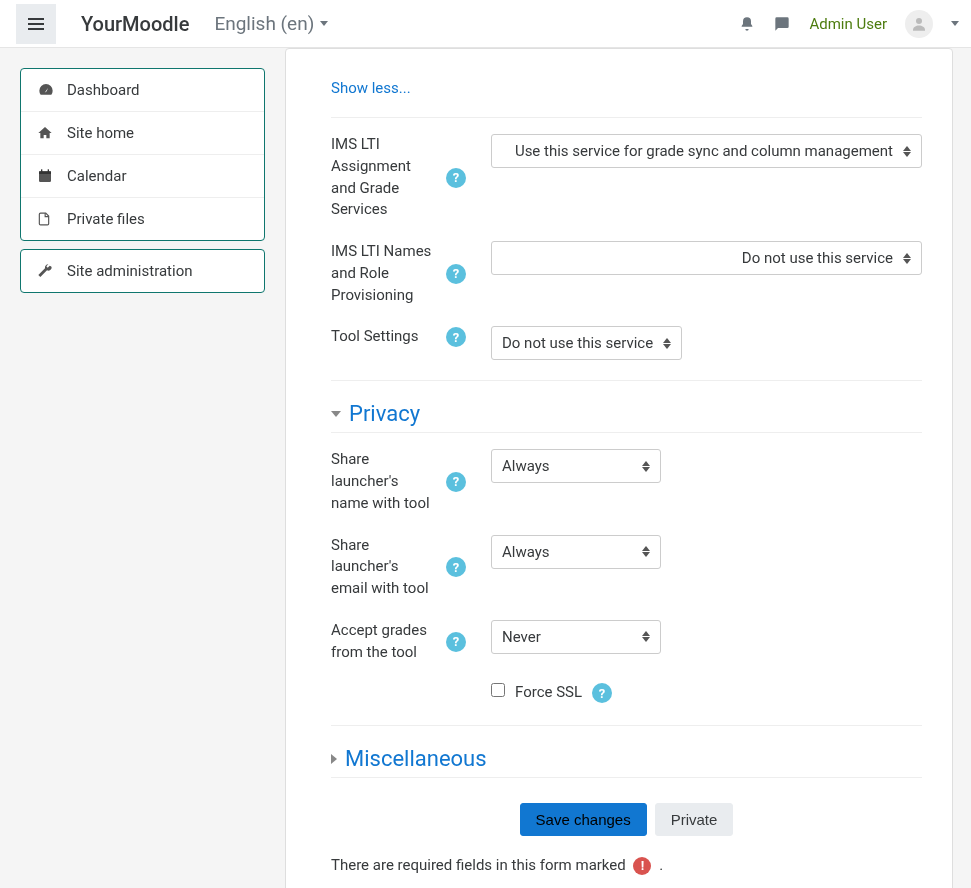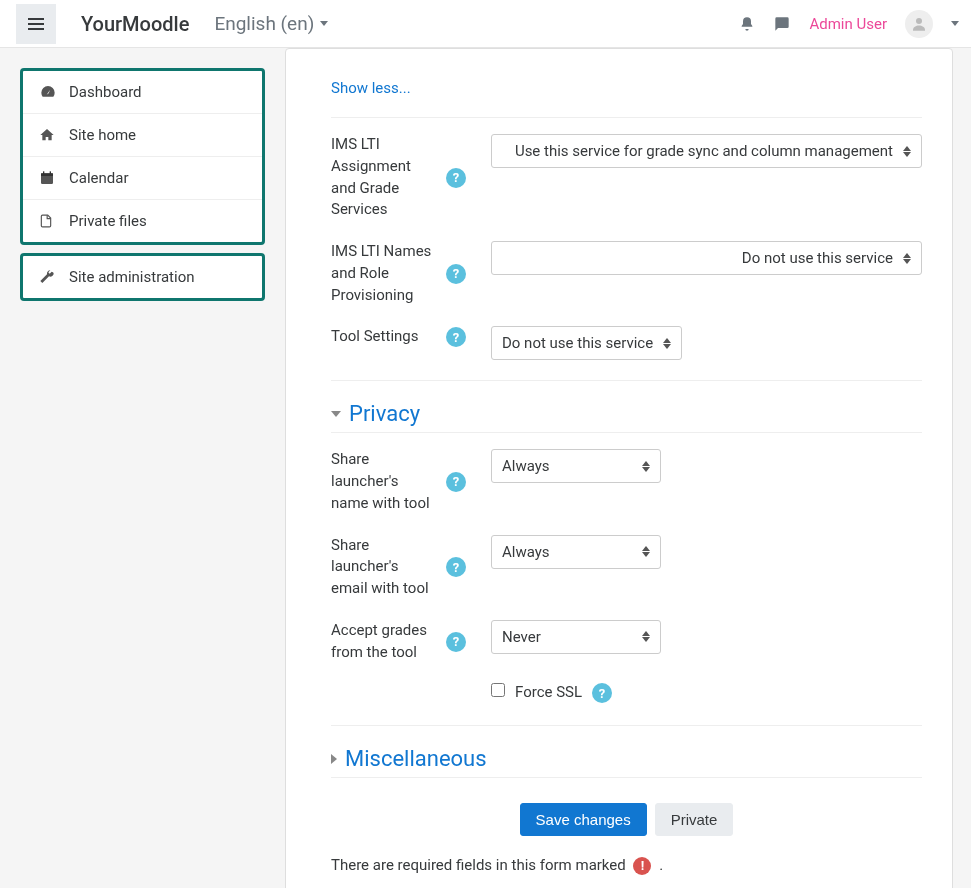--- a/index.html
+++ b/index.html
@@ -7,26 +7,26 @@
 a { color: #1177d1; text-decoration: none; }
 .navbar { background: #fff; border-bottom: 1px solid #e5e5e5; height: 48px; display: flex; align-items: center; padding: 0 12px 0 16px; }
 .hamburger-btn { width: 40px; height: 40px; background: #e9ecef; border: none; display: flex; align-items: center; justify-content: center; cursor: pointer; }
 .hamburger-icon { display:inline-block; width:16px; height:2px; background:#373a3c; position:relative; }
 .hamburger-icon::before, .hamburger-icon::after { content:""; position:absolute; left:0; width:16px; height:2px; background:#373a3c; }
 .hamburger-icon::before { top:-5px; } .hamburger-icon::after { top:5px; }
 .brand { font-size: 20px; font-weight: 500; margin-left: 25px; color:#373a3c; }
 .lang { margin-left: 25px; color: #6c757d; font-size: 19px; display:flex; align-items:center; cursor:pointer; gap:6px;}
 .nav-right { margin-left: auto; display: flex; align-items: center; gap: 18px; }
 .nav-icon { color: #6c757d; cursor:pointer; }
-.user-link { color: #ec4899; cursor:pointer; }
+.user-link { color: #4d7c0f; cursor:pointer; }
 .avatar { width: 28px; height: 28px; border-radius: 50%; background: #eee; display:inline-flex; align-items:center; justify-content:center; color:#aaa;}
 .caret-down { display:inline-block; width:0; height:0; border-left:4px solid transparent; border-right:4px solid transparent; border-top:5px solid #6c757d; }
 .layout { display:flex; }
 .sidebar { width: 285px; padding: 20px; }
-.sidebar-card { background:#fff; border:3px solid #0f766e; border-radius:4px; margin-bottom:8px; overflow:hidden; }
+.sidebar-card { background:#fff; border:1px solid #0f766e; border-radius:4px; margin-bottom:8px; overflow:hidden; }
 .sidebar-item { padding: 12px 16px; border-bottom:1px solid #eee; display:flex; align-items:center; gap:12px; cursor:pointer; color:#373a3c; }
 .sidebar-card .sidebar-item:last-child { border-bottom:none; }
 .sidebar-item .icon { width:18px; color:#555; text-align:center; }
 .main { flex:1; padding:0 18px 30px 0; }
 .card { background:#fff; border:1px solid #dedede; border-radius:4px; padding: 30px 30px 40px 45px; min-height:400px; }
 .showless { color:#1177d1; margin-bottom:20px; cursor:pointer; display:inline-block; }
 .fieldset { margin-bottom: 20px; }
 .legend { font-size: 22px; color:#1177d1; display:flex; align-items:center; gap:8px; padding-bottom:6px; cursor:pointer; }
 .legend-border { border-bottom:1px solid #eee; margin-bottom:16px; }
 .tri-down { width:0; height:0; border-left:5px solid transparent; border-right:5px solid transparent; border-top:6px solid #888; display:inline-block;}
@@ -39,21 +39,21 @@
 .select { border:1px solid #ccc; border-radius:3px; background:#fff; padding:7px 28px 7px 10px; font-size:15px; color:#373a3c; position:relative; display:inline-flex; align-items:center; min-width:170px; cursor:pointer; }
 .select.full { width:100%;justify-content:flex-end; }
 .sort-icon { position:absolute; right:10px; display:flex; flex-direction:column; gap:1px; }
 .sort-icon .u { width:0;height:0;border-left:4px solid transparent;border-right:4px solid transparent;border-bottom:5px solid #555;}
 .sort-icon .d { width:0;height:0;border-left:4px solid transparent;border-right:4px solid transparent;border-top:5px solid #555;}
 .hr { border-top:1px solid #eee; margin:10px 0 18px; }
 .checkbox-row { display:flex; gap:10px; margin-left:160px; }
 .checkbox-row input { width:14px; height:14px; }
 .actions { display:flex; gap:8px; justify-content:center; margin-top:25px; }
 .btn { padding:7px 15px; border-radius:3px; font-size:15px; cursor:pointer; border:1px solid transparent; }
-.btn-primary { background:#1177d1; color:#ffffff; border-color:#1177d1; }
+.btn-primary { background:#1177d1; color:#000000; border-color:#1177d1; }
 .btn-secondary { background:#e9ecef; color:#373a3c; border-color:#e9ecef; }
 .note { margin-top:20px; color:#373a3c; }
 .req-icon { display:inline-flex; width:18px; height:18px; border-radius:50%; background:#d9534f; color:#fff; align-items:center; justify-content:center; font-weight:bold; font-size:13px; margin:0 4px;}
 svg { display:block; }
 </style>
 </head>
 <body>
 
 <div class="navbar">
   <button class="hamburger-btn">

